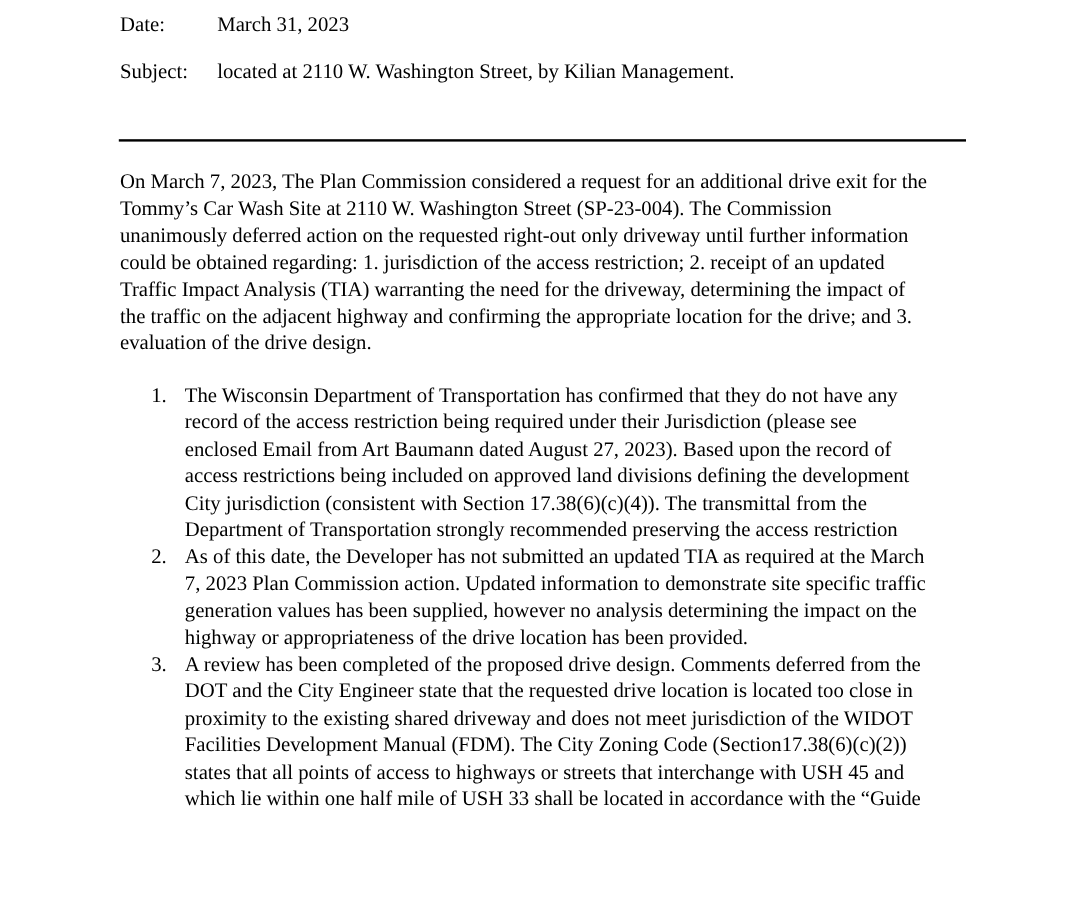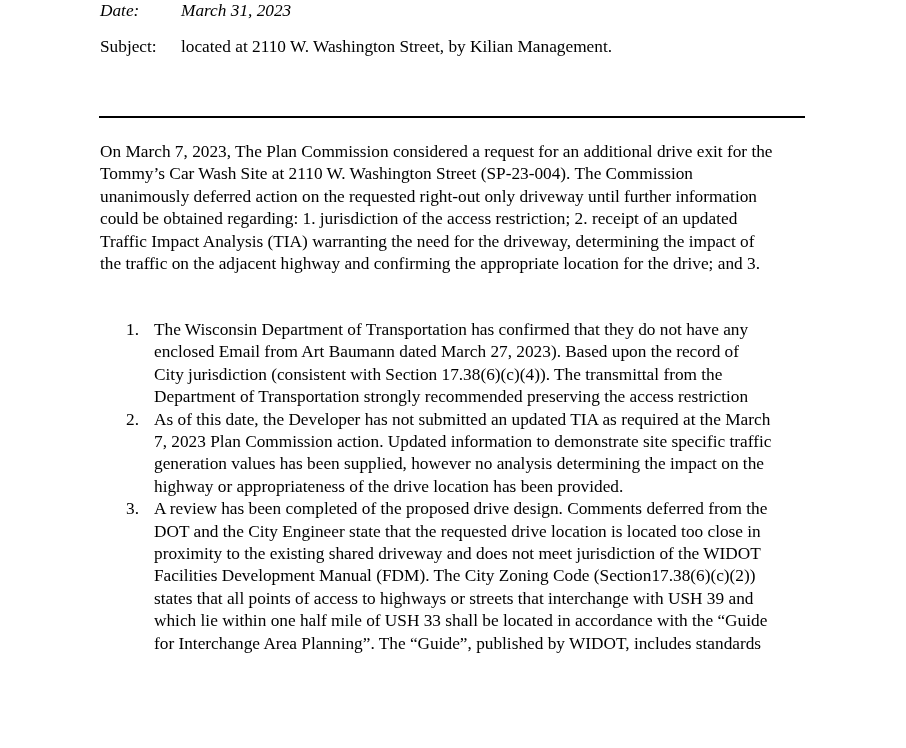--- a/index.html
+++ b/index.html
@@ -14,67 +14,69 @@
   .line { white-space: nowrap; display: block; }
   #rule { position: absolute; left: 99px; top: 116px; width: 706px; height: 2px; background: #000; }
   #para { position: absolute; left: 100px; top: 141px; }
   #list { position: absolute; left: 126px; top: 319px; }
   .item { display: flex; }
   .num { width: 28px; flex: none; }
 </style>
 </head>
 <body>
 
-<div class="hdr-row" style="top:0;font-style:italic;">
+<div class="hdr-row" style="top:10px;">
   <span class="hdr-label">Date:</span>
   <span class="hdr-value">March 31, 2023</span>
 </div>
 
-<div class="hdr-row" style="top:36px;">
+<div class="hdr-row" style="top:49px;">
   <span class="hdr-label">Subject:</span>
   <div class="hdr-value">
     <span class="line">located at 2110 W. Washington Street, by Kilian Management.</span>
   </div>
 </div>
 
 <div id="rule"></div>
 
 <div id="para">
   <span class="line">On March 7, 2023, The Plan Commission considered a request for an additional drive exit for the</span>
   <span class="line">Tommy’s Car Wash Site at 2110 W. Washington Street (SP-23-004). The Commission</span>
   <span class="line">unanimously deferred action on the requested right-out only driveway until further information</span>
   <span class="line">could be obtained regarding: 1. jurisdiction of the access restriction; 2. receipt of an updated</span>
   <span class="line">Traffic Impact Analysis (TIA) warranting the need for the driveway, determining the impact of</span>
   <span class="line">the traffic on the adjacent highway and confirming the appropriate location for the drive; and 3.</span>
+  <span class="line">evaluation of the drive design.</span>
 </div>
 
 <div id="list">
   <div class="item">
     <span class="num">1.</span>
     <div>
       <span class="line">The Wisconsin Department of Transportation has confirmed that they do not have any</span>
-      <span class="line">enclosed Email from Art Baumann dated March 27, 2023). Based upon the record of</span>
+      <span class="line">record of the access restriction being required under their Jurisdiction (please see</span>
+      <span class="line">enclosed Email from Art Baumann dated August 27, 2023). Based upon the record of</span>
+      <span class="line">access restrictions being included on approved land divisions defining the development</span>
       <span class="line">City jurisdiction (consistent with Section 17.38(6)(c)(4)). The transmittal from the</span>
       <span class="line">Department of Transportation strongly recommended preserving the access restriction</span>
     </div>
   </div>
   <div class="item">
     <span class="num">2.</span>
     <div>
       <span class="line">As of this date, the Developer has not submitted an updated TIA as required at the March</span>
       <span class="line">7, 2023 Plan Commission action. Updated information to demonstrate site specific traffic</span>
       <span class="line">generation values has been supplied, however no analysis determining the impact on the</span>
       <span class="line">highway or appropriateness of the drive location has been provided.</span>
     </div>
   </div>
   <div class="item">
     <span class="num">3.</span>
     <div>
       <span class="line">A review has been completed of the proposed drive design. Comments deferred from the</span>
       <span class="line">DOT and the City Engineer state that the requested drive location is located too close in</span>
       <span class="line">proximity to the existing shared driveway and does not meet jurisdiction of the WIDOT</span>
       <span class="line">Facilities Development Manual (FDM). The City Zoning Code (Section17.38(6)(c)(2))</span>
-      <span class="line">states that all points of access to highways or streets that interchange with USH 39 and</span>
+      <span class="line">states that all points of access to highways or streets that interchange with USH 45 and</span>
       <span class="line">which lie within one half mile of USH 33 shall be located in accordance with the “Guide</span>
-      <span class="line">for Interchange Area Planning”. The “Guide”, published by WIDOT, includes standards</span>
     </div>
   </div>
 </div>
 
 </body></html>

